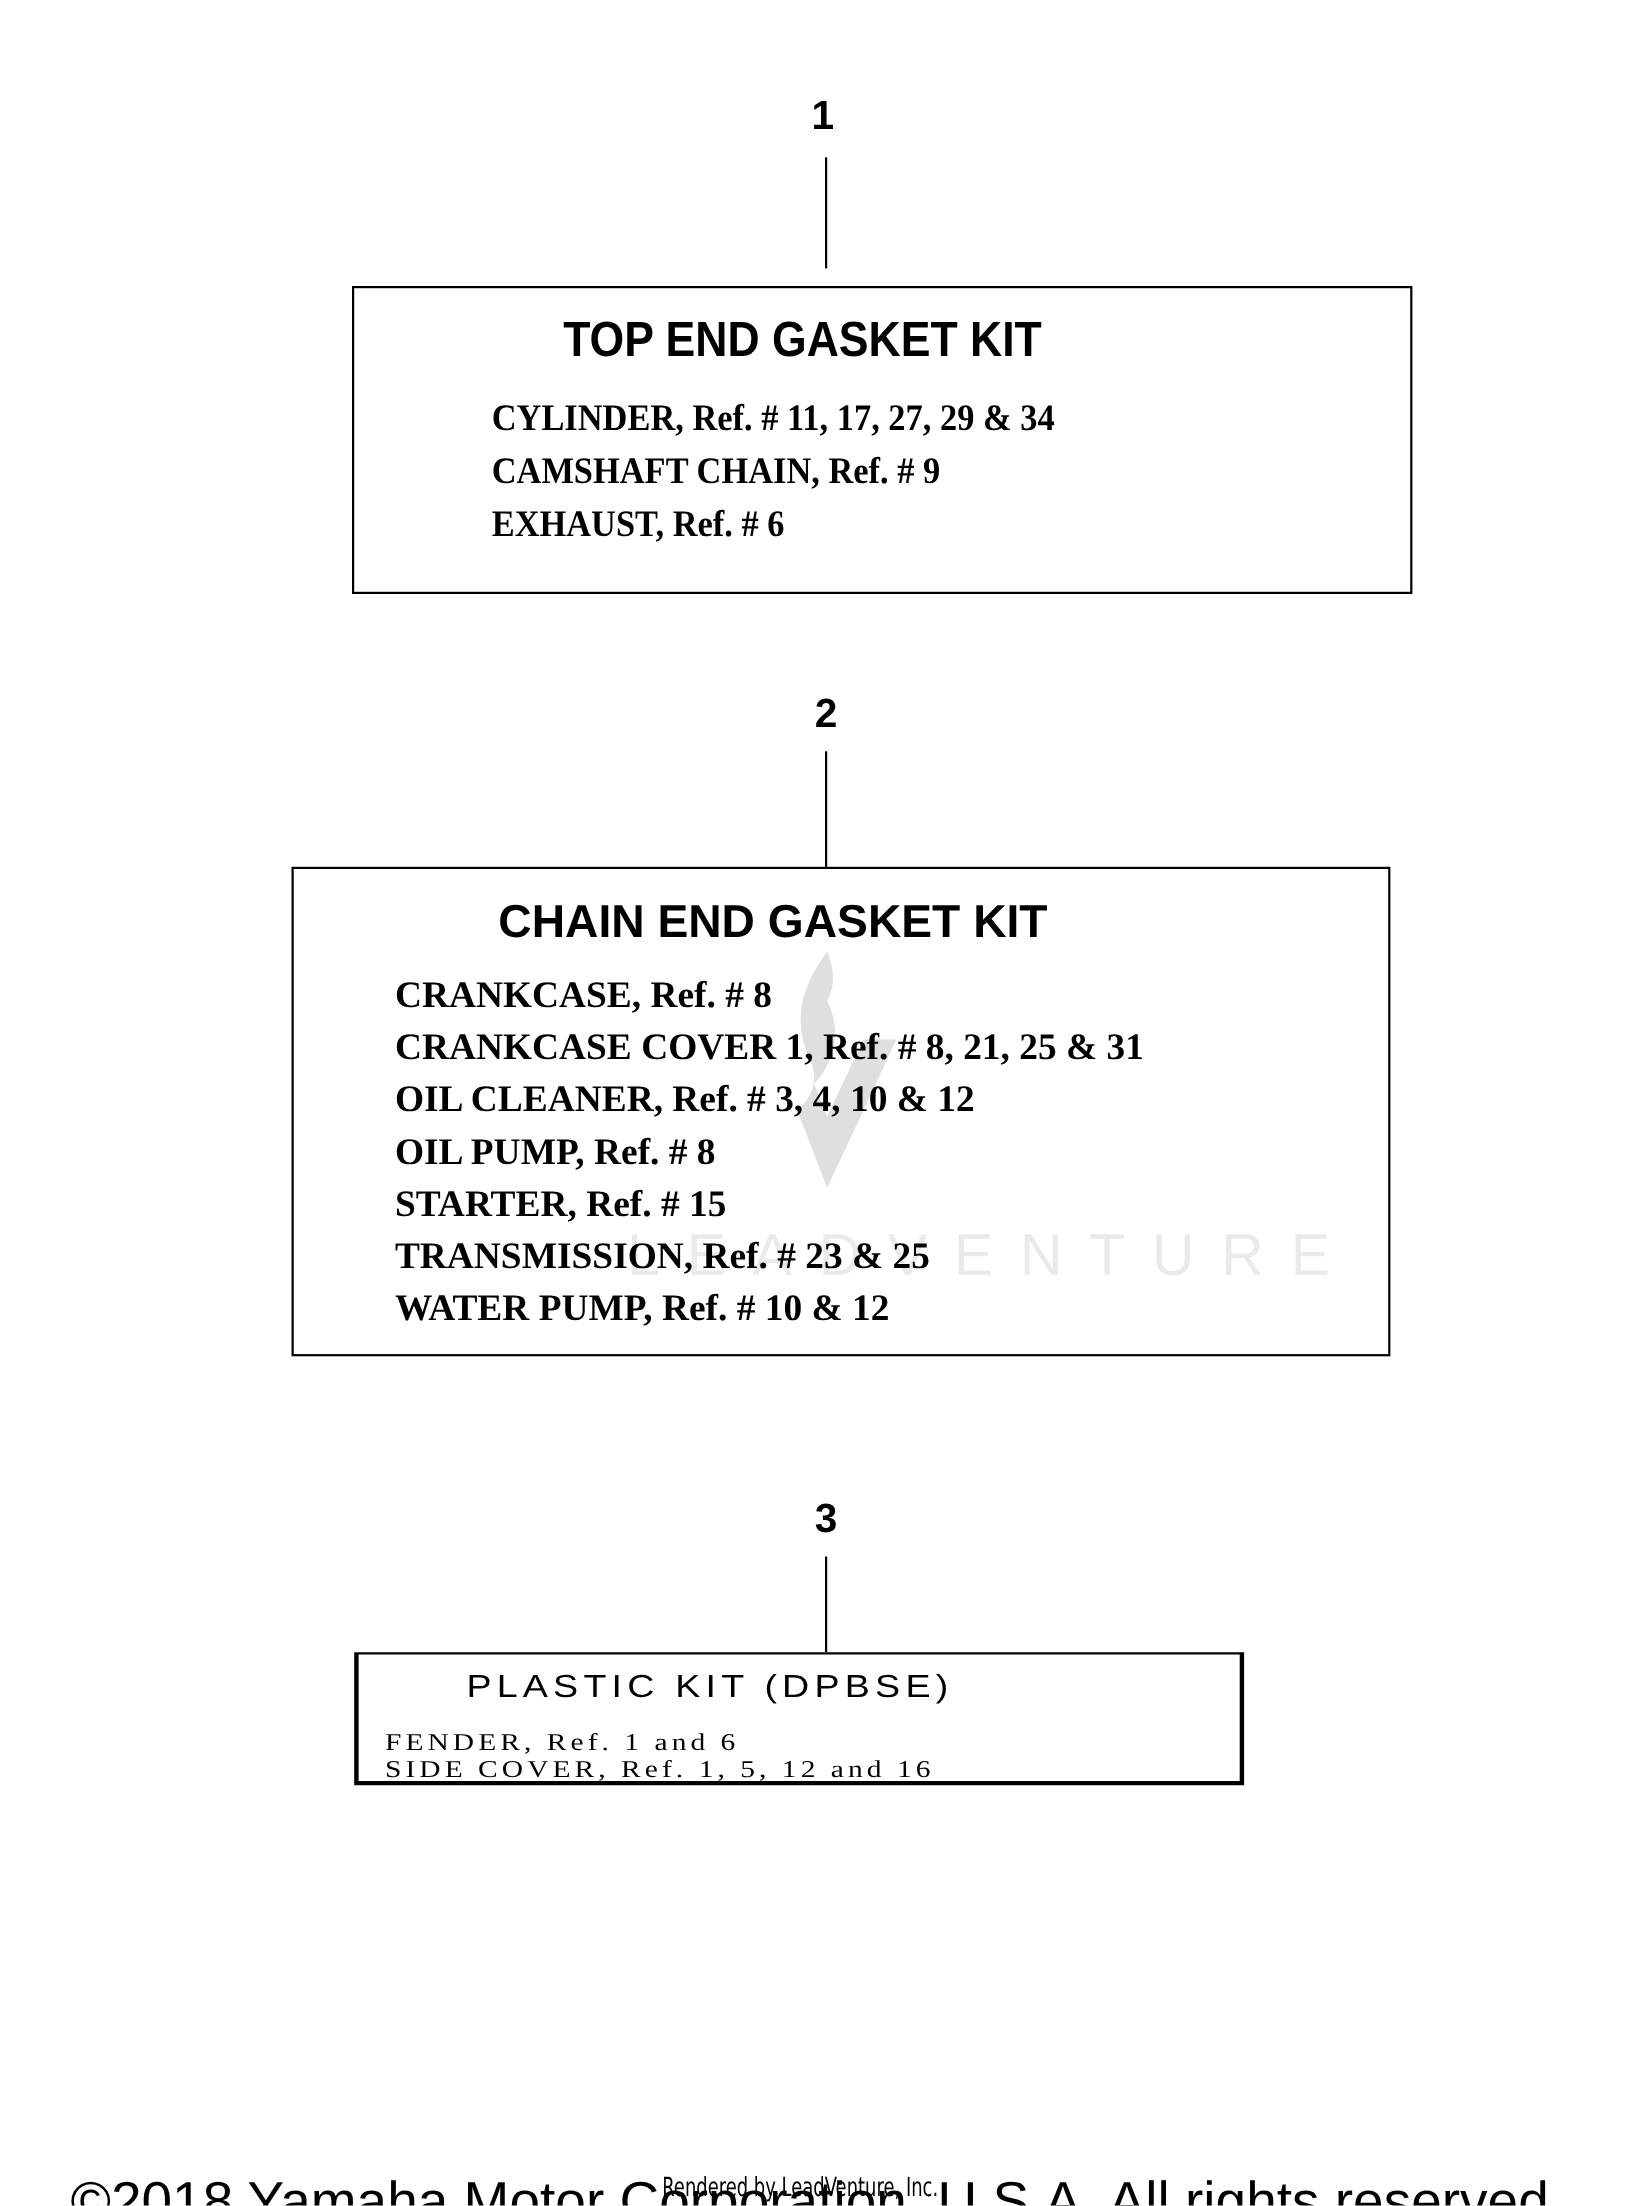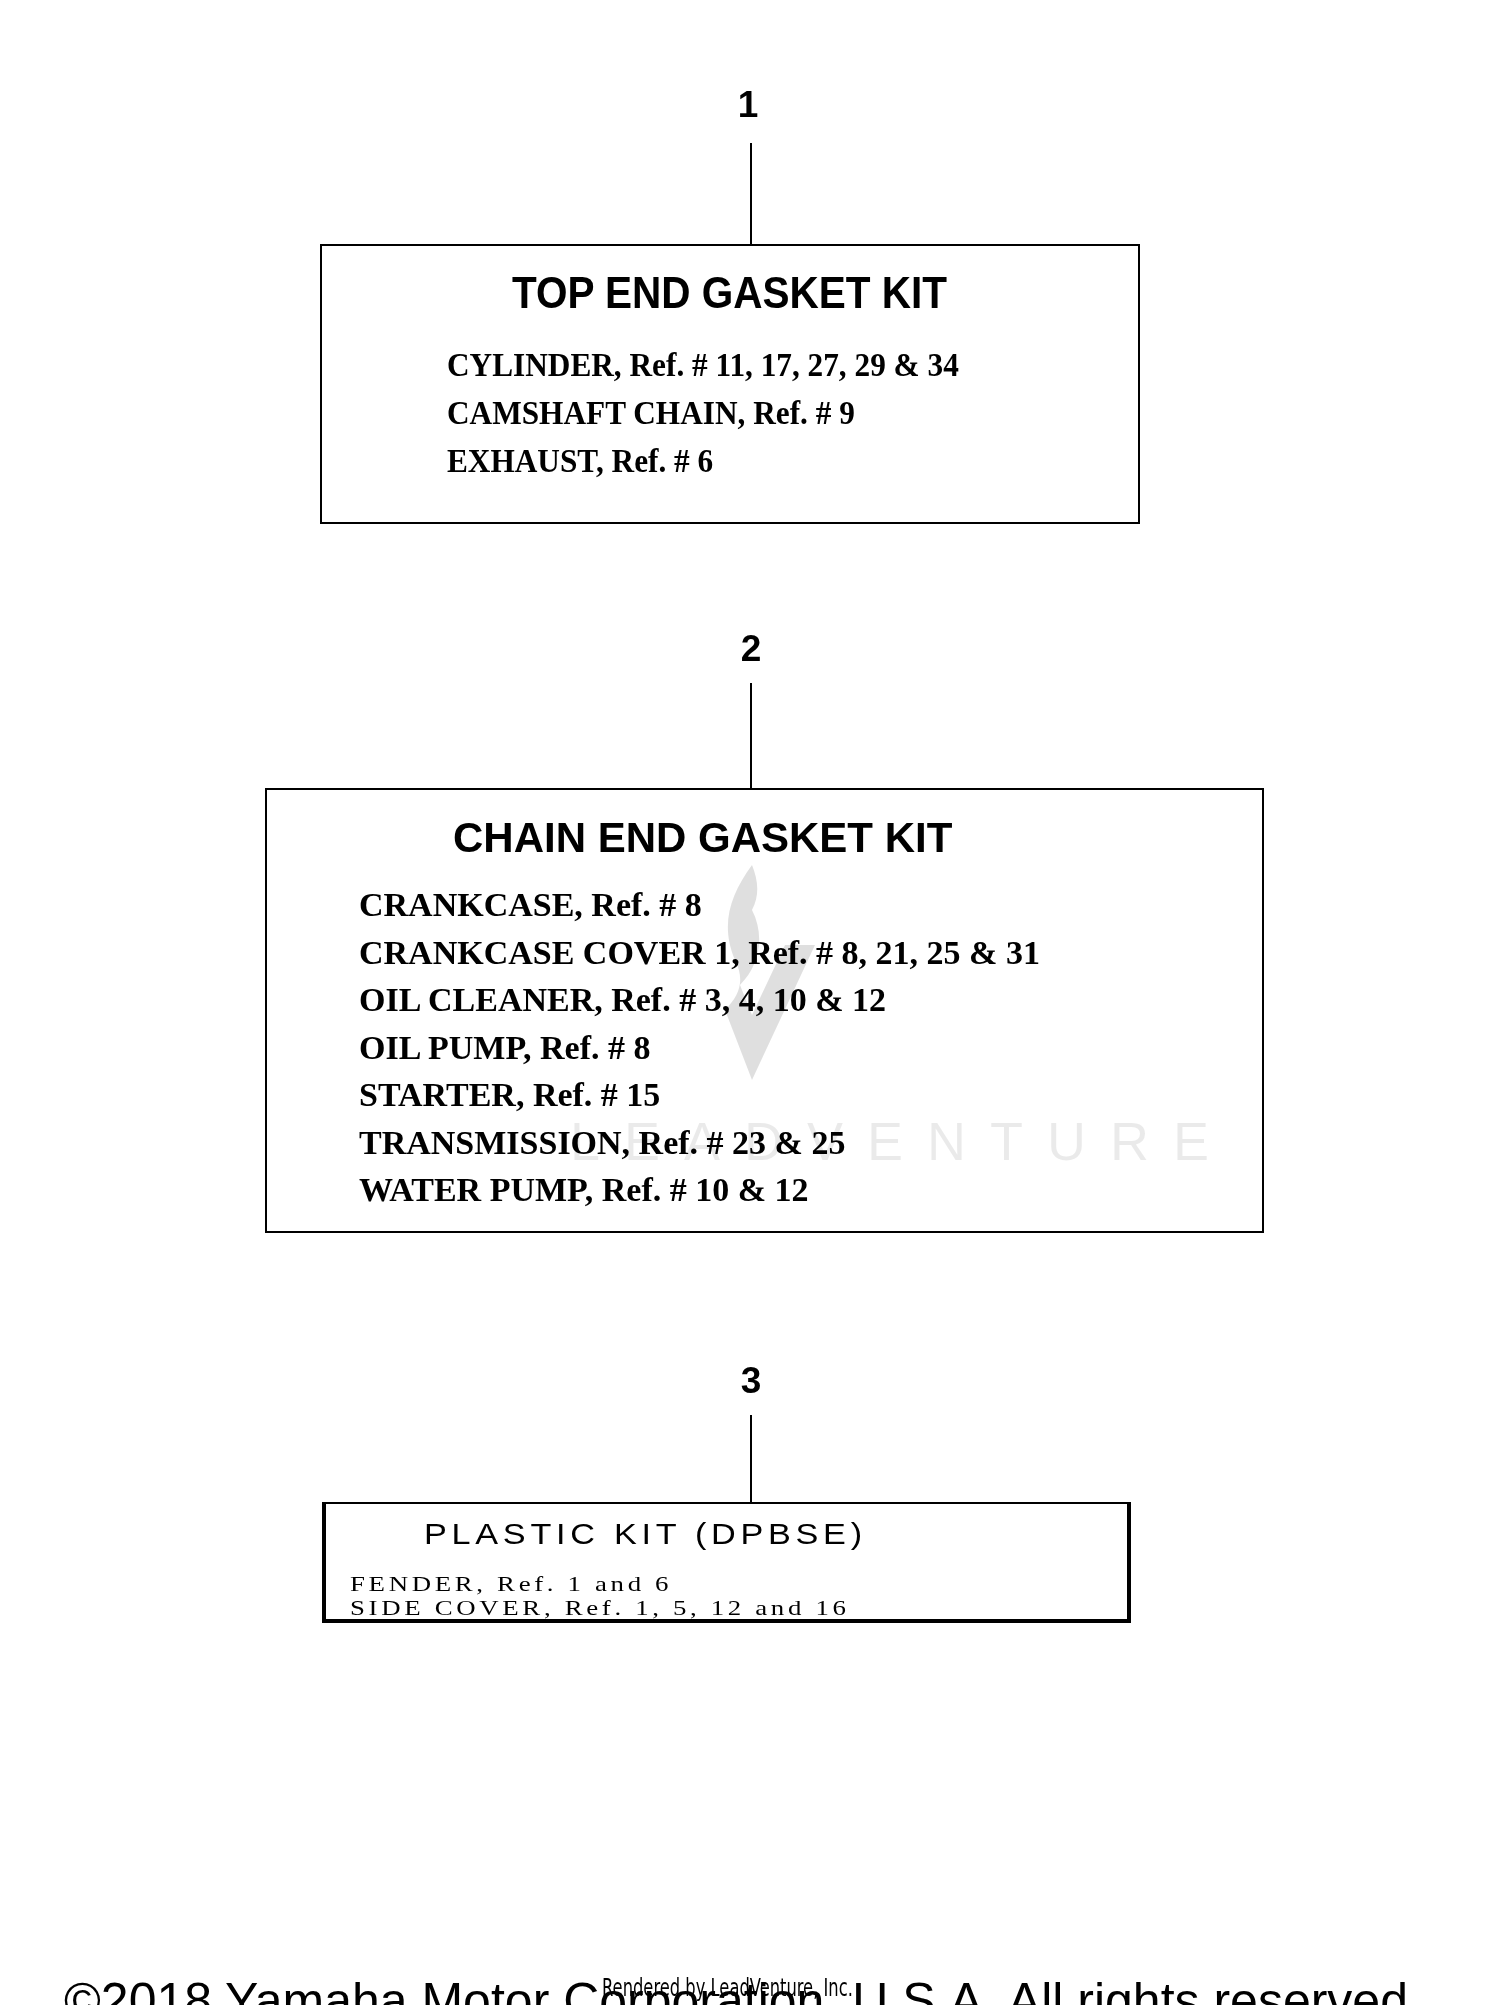--- a/index.html
+++ b/index.html
@@ -4,21 +4,21 @@
   <style>
     html, body { margin: 0; padding: 0; background: #ffffff; }
     body { width: 1500px; height: 2005px; position: relative; overflow: hidden; font-family: "Liberation Sans", sans-serif; color: #000; }
     .callout-num { position: absolute; width: 60px; text-align: center; font-weight: bold; font-size: 37px; line-height: 1; }
     .leader { position: absolute; width: 2px; background: #000; }
     .kit-box { position: absolute; border: 2px solid #000; box-sizing: border-box; background: transparent; }
     .kit-title { position: absolute; white-space: nowrap; font-weight: bold; line-height: 1; }
     .kit-items { position: absolute; margin: 0; padding: 0; list-style: none; font-family: Liberation Serif, serif; }
     .kit-item { white-space: nowrap; font-weight: bold; }
     
-    #box1 { left: 320px; top: 244px; width: 820px; height: 280px; }
+    #box1 { left: 320px; top: 260px; width: 964px; height: 280px; }
     #box1 .kit-title { left: 190px; top: 24px; font-size: 45px; transform: scaleX(0.9); transform-origin: left top; }
     #box1 .kit-items { left: 125px; top: 95px; }
     #box1 .kit-item { font-size: 34px; line-height: 48px; height: 48px; transform: scaleX(0.92); transform-origin: left center; }
     
     #box2 { left: 265px; top: 788px; width: 999px; height: 445px; }
     #box2 .kit-title { left: 186px; top: 27px; font-size: 42px; }
     #box2 .kit-items { left: 92px; top: 91px; }
     #box2 .kit-item { font-size: 34px; line-height: 47.5px; height: 47.5px; }
     
     #box3 { left: 322px; top: 1502px; width: 809px; height: 121px; border-width: 2px 4px 4px 4px; }

